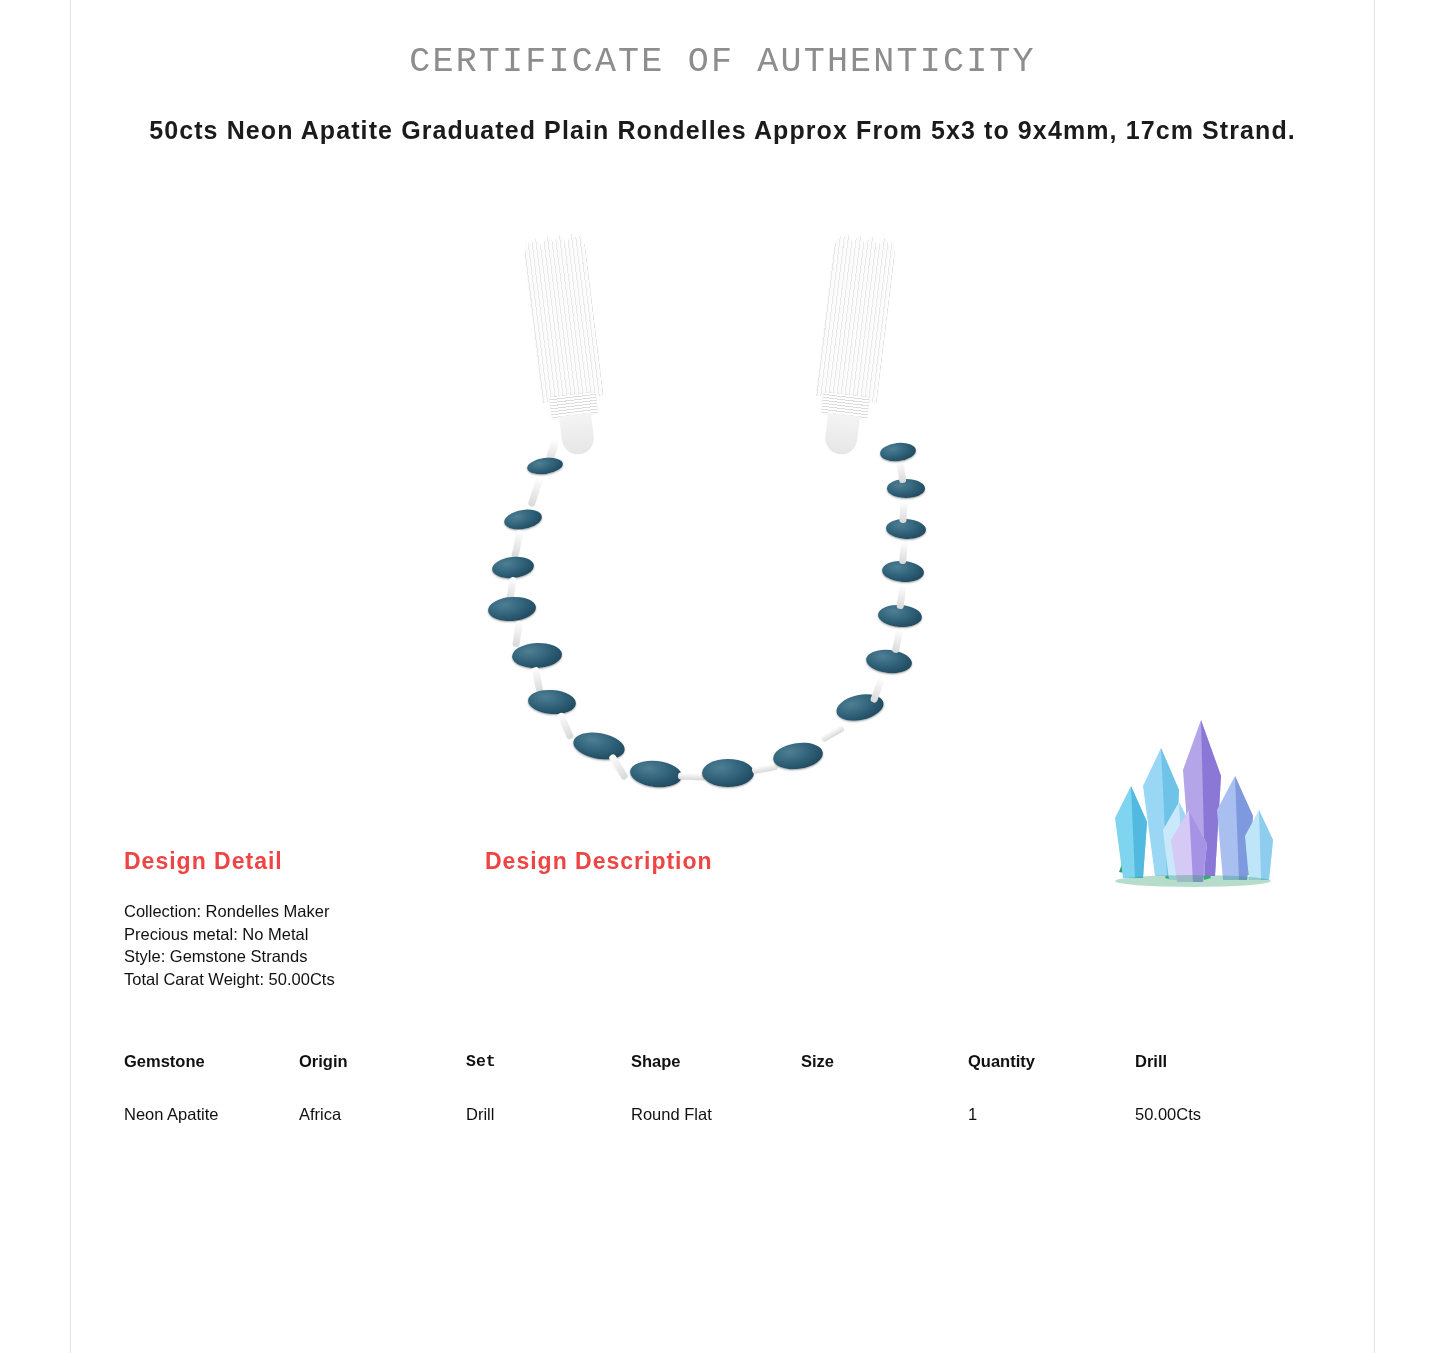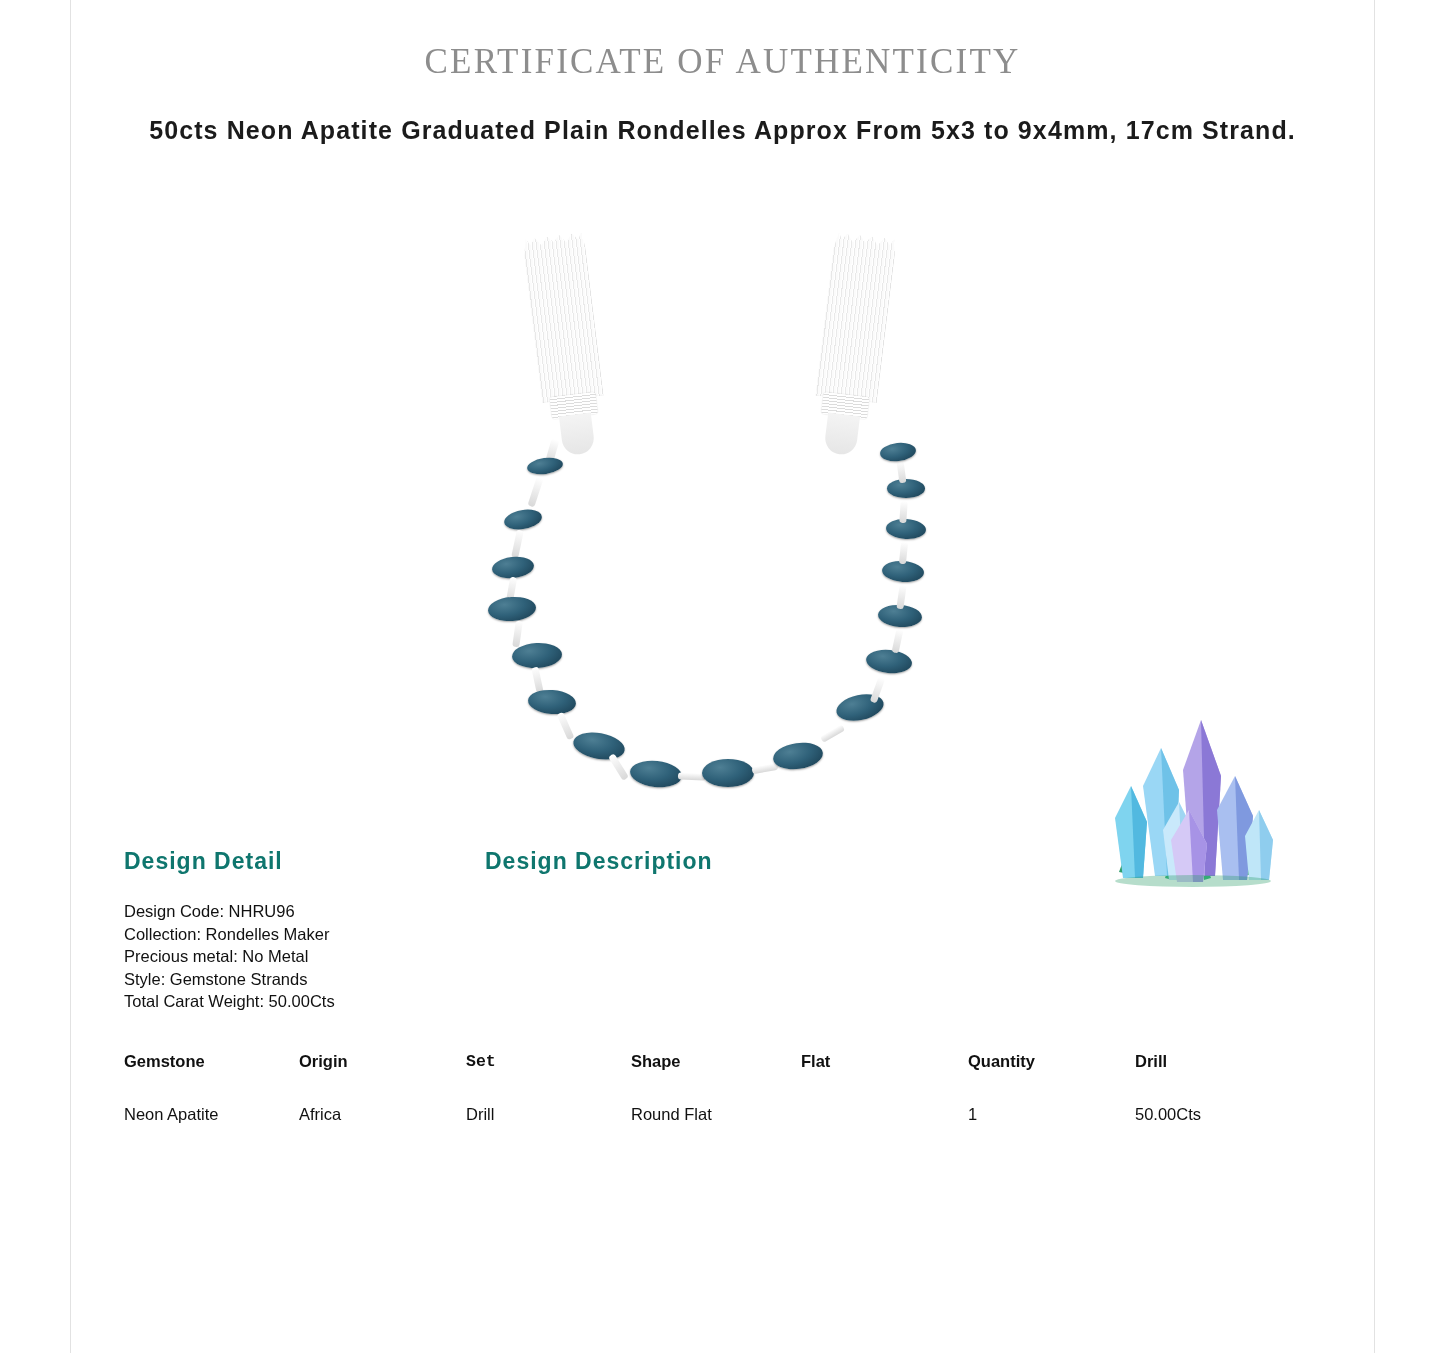--- a/index.html
+++ b/index.html
@@ -31,21 +31,21 @@
   }
   .margin-rule.left { left: 70px; }
   .margin-rule.right { left: 1374px; }
 
   .doc-title {
     position: absolute;
     left: 0;
     top: 42px;
     width: 1445px;
     text-align: center;
-    font-family: Liberation Serif, serif;
+    font-family: Liberation Mono, monospace;
     font-size: 35px;
     letter-spacing: 2.2px;
     color: #8d8d8d;
     font-weight: 400;
     white-space: nowrap;
   }
   .product-title {
     position: absolute;
     left: 140px;
     top: 113px;
@@ -127,21 +127,21 @@
     top: 690px;
     width: 175px;
     height: 200px;
   }
 
   
   .section-heading {
     position: absolute;
     font-size: 23px;
     font-weight: bold;
-    color: #0f766e;
+    color: #ef4444;
     letter-spacing: 1px;
     white-space: nowrap;
     text-align: right;
   }
   #design-detail-heading { left: 124px; top: 848px; }
   #design-description-heading { left: 485px; top: 848px; }
 
   .detail-list {
     position: absolute;
     left: 124px;
@@ -278,35 +278,34 @@
       <path d="M84 120 L102 154 L98 192 L88 192 Z" fill="#a793e6"></path>
 
       <ellipse cx="88" cy="191" rx="78" ry="6" fill="#2e9e6b" opacity="0.35"></ellipse>
     </svg>
   </div>
 
   <div class="section-heading" id="design-detail-heading">Design Detail</div>
   <div class="section-heading" id="design-description-heading">Design Description</div>
 
   <div class="detail-list">
-    <div>Design Code: NHRU96</div>
     <div>Collection: Rondelles Maker</div>
     <div>Precious metal: No Metal</div>
     <div>Style: Gemstone Strands</div>
     <div>Total Carat Weight: 50.00Cts</div>
   </div>
 
   <table class="spec-table">
     <thead>
       <tr>
         <th class="col-gemstone">Gemstone</th>
         <th class="col-origin">Origin</th>
         <th class="col-set">Set</th>
         <th class="col-shape">Shape</th>
-        <th class="col-size">Flat</th>
+        <th class="col-size">Size</th>
         <th class="col-quantity">Quantity</th>
         <th class="col-weight">Drill</th>
       </tr>
     </thead>
     <tbody>
       <tr>
         <td>Neon Apatite</td>
         <td>Africa</td>
         <td>Drill</td>
         <td>Round Flat</td>

